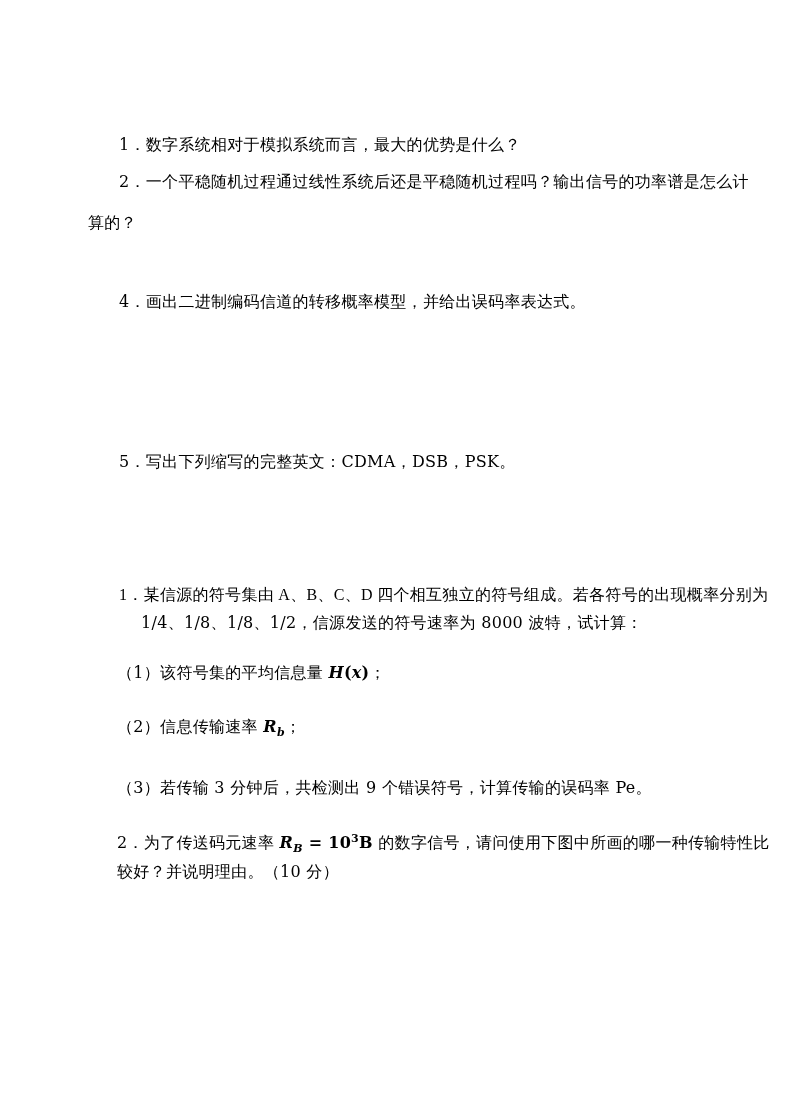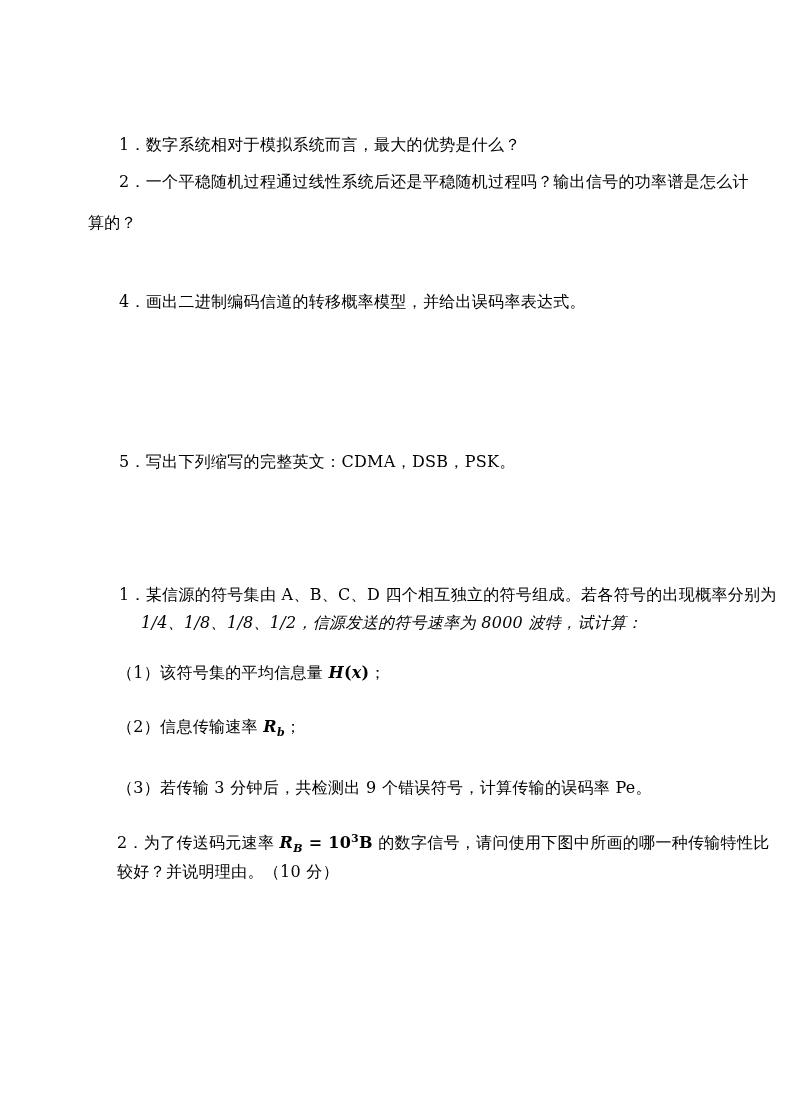--- a/index.html
+++ b/index.html
@@ -49,20 +49,20 @@
 </style>
 </head>
 <body>
 
 <div class="page">
     <div class="doc-line" style="left: 119px; top: 103px; margin-top: 32px;"><span>1．数字系统相对于模拟系统而言，最大的优势是什么？</span></div>
     <div class="doc-line" style="left: 119px; top: 172px; text-align: right;"><span>2．一个平稳随机过程通过线性系统后还是平稳随机过程吗？输出信号的功率谱是怎么计</span></div>
     <div class="doc-line" style="left: 88px; top: 213px;"><span>算的？</span></div>
     <div class="doc-line" style="left: 119px; top: 292px;"><span>4．画出二进制编码信道的转移概率模型，并给出误码率表达式。</span></div>
     <div class="doc-line" style="left: 119px; top: 452px;"><span>5．写出下列缩写的完整英文：CDMA，DSB，PSK。</span></div>
-    <div class="doc-line" style="left: 119px; top: 585px;"><span>1．某信源的符号集由 A、B、C、D 四个相互独立的符号组成。若各符号的出现概率分别为</span></div>
-    <div class="doc-line" style="left: 141px; top: 613px; font-style: italic;"><span>1/4、1/8、1/8、1/2，信源发送的符号速率为 8000 波特，试计算：</span></div>
+    <div class="doc-line" style="left: 119px; top: 585px; font-family: Liberation Serif, serif;"><span>1．某信源的符号集由 A、B、C、D 四个相互独立的符号组成。若各符号的出现概率分别为</span></div>
+    <div class="doc-line" style="left: 141px; top: 613px;"><span>1/4、1/8、1/8、1/2，信源发送的符号速率为 8000 波特，试计算：</span></div>
     <div class="doc-line" style="left: 117px; top: 663px;"><span>（1）该符号集的平均信息量 </span><span class="seg-fi">H</span><span class="seg-fb">(</span><span class="seg-fi">x</span><span class="seg-fb">)</span><span>；</span></div>
     <div class="doc-line" style="left: 117px; top: 717px;"><span>（2）信息传输速率 </span><span class="seg-fi">R</span><span class="seg-fsub">b</span><span>；</span></div>
     <div class="doc-line" style="left: 117px; top: 778px;"><span>（3）若传输 3 分钟后，共检测出 9 个错误符号，计算传输的误码率 Pe。</span></div>
     <div class="doc-line" style="left: 117px; top: 829px;"><span>2．为了传送码元速率 </span><span class="seg-fi">R</span><span class="seg-fsub">B</span><span class="seg-fb"> = 10</span><span class="seg-fsup">3</span><span class="seg-fb">B</span><span> 的数字信号，请问使用下图中所画的哪一种传输特性比</span></div>
     <div class="doc-line" style="left: 117px; top: 862px;"><span>较好？并说明理由。（10 分）</span></div>
   </div>
 
 </body></html>

